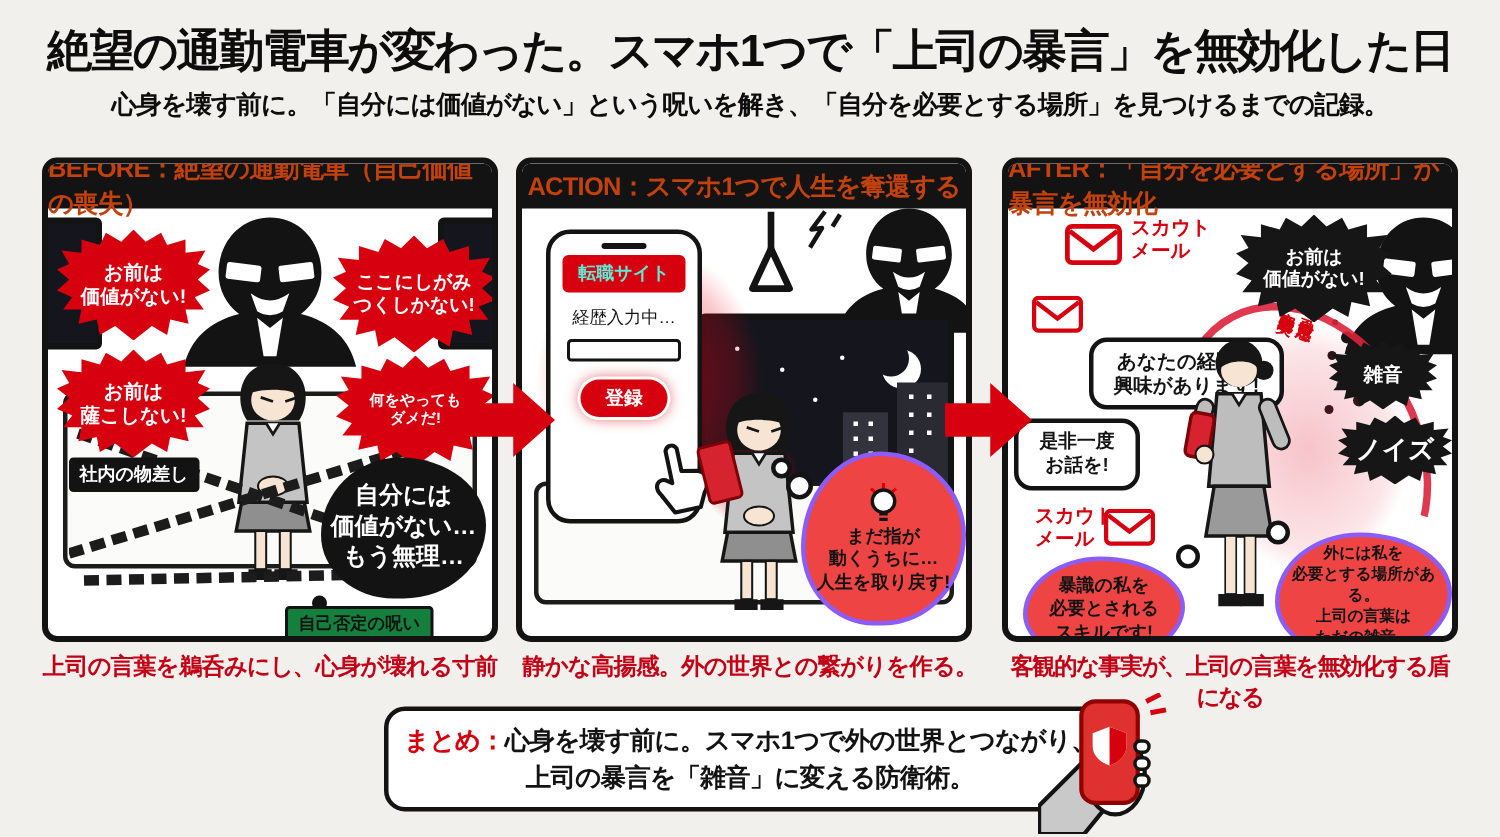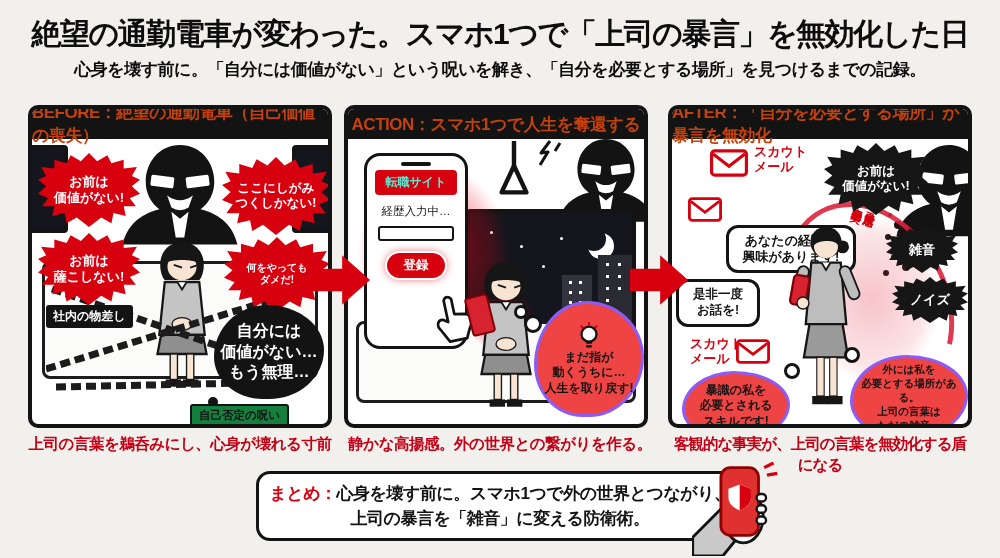--- a/index.html
+++ b/index.html
@@ -239,21 +239,21 @@
     <div class="abs dots" style="left:216px;top:104px"></div>
 
     <div class="abs" style="left:110px;top:80px;width:180px;height:220px;border-radius:50%;background:radial-gradient(closest-side,rgba(225,40,60,.28),rgba(225,40,60,.12) 60%,rgba(225,40,60,0) 75%)"></div>
     <div class="abs shield-arc" style="left:118px;top:88px;width:158px;height:208px"></div>
     <div class="abs shield-text ml" style="left:182px;top:92px">自己肯定感
 （客観的事実）</div>
 
     <div class="abs burst dark ml" style="left:152px;top:34px;width:104px;height:72px;font-size:12.5px">お前は
 価値がない!</div>
     <div class="abs burst dark" style="left:214px;top:118px;width:72px;height:46px;font-size:13px">雑音</div>
-    <div class="abs burst dark" style="left:220px;top:168px;width:76px;height:46px;font-size:13px">ノイズ</div>
+    <div class="abs burst dark" style="left:220px;top:168px;width:76px;height:46px;font-size:17px">ノイズ</div>
 
     <svg class="abs" style="left:38px;top:40px;width:38px;height:28px">
         <use href="#sym-env"></use>
       </svg>
     <div class="abs scout-label ml" style="left:82px;top:36px">スカウト
 メール</div>
     <svg class="abs" style="left:16px;top:88px;width:34px;height:25px">
         <use href="#sym-env"></use>
       </svg>
 

